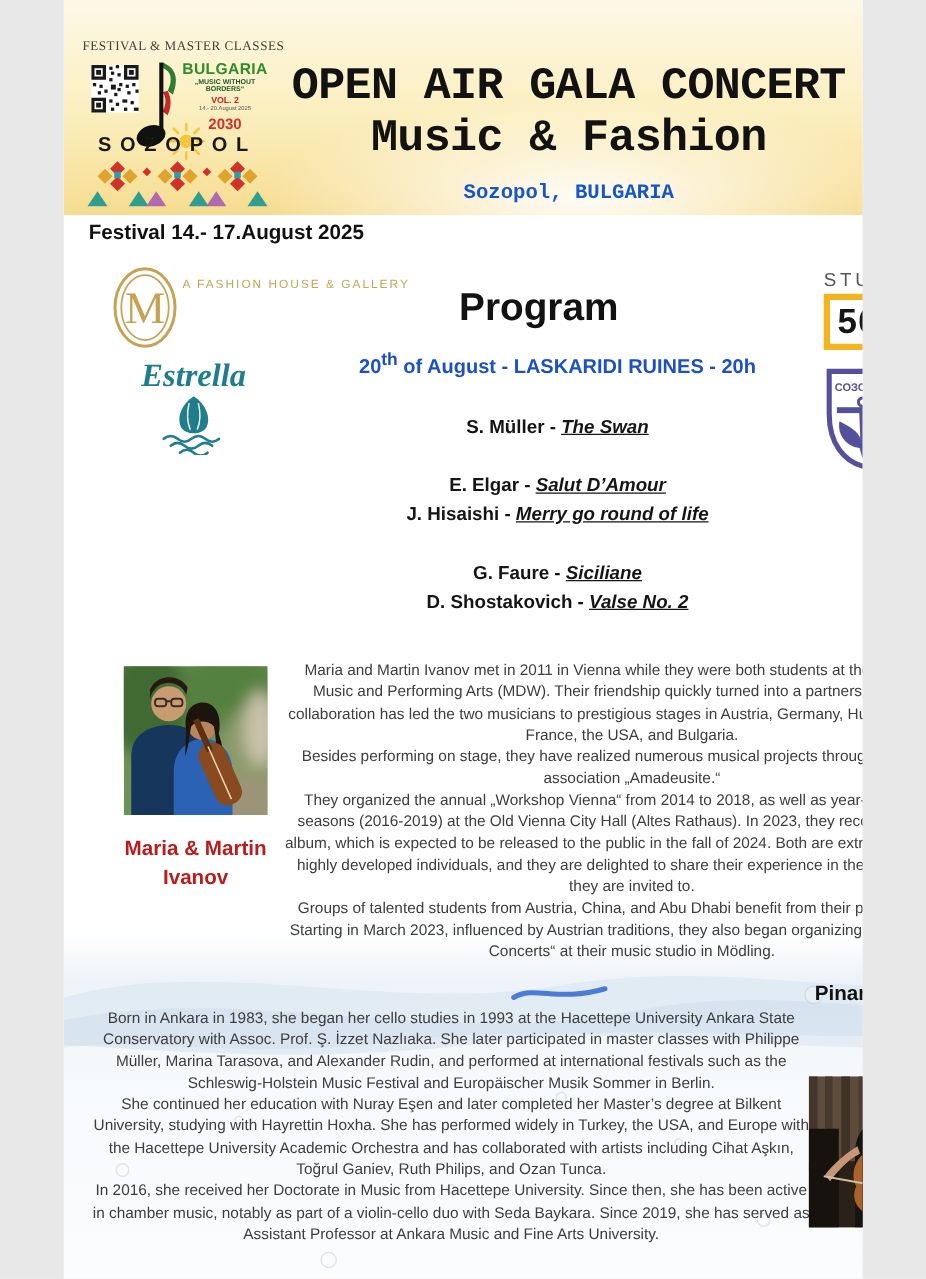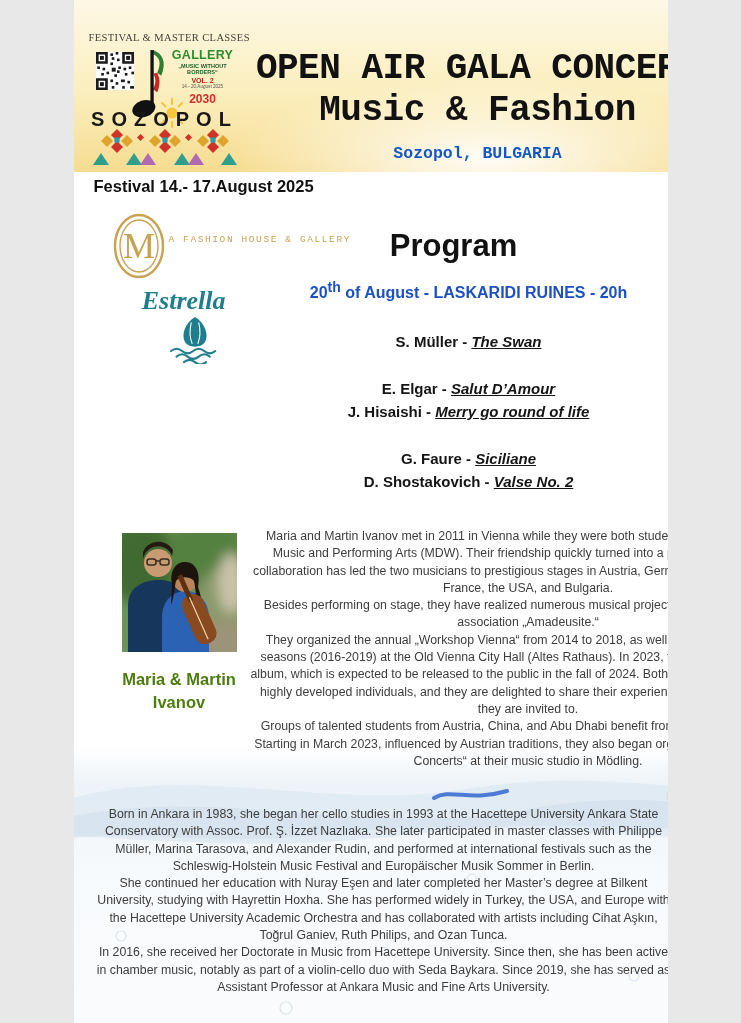--- a/index.html
+++ b/index.html
@@ -1,17 +1,17 @@
 <!DOCTYPE html>
 <html><head>
 <meta charset="utf-8">
 <style>
   html,body{margin:0;padding:0;background:#e8e8e8;}
   .page{
-    position:relative;width:594px;height:1023px;margin:0 auto;
+    position:relative;width:639px;height:1023px;margin:0 auto;
     background:#ffffff;overflow:hidden;
     font-family:"Liberation Sans","DejaVu Sans",sans-serif;color:#111;
   }
   
   .hero{
     position:absolute;left:0;top:0;width:741px;height:172px;
     background:
       radial-gradient(48% 65% at 56% 92%, rgba(255,255,255,.92), rgba(255,255,255,0) 72%),
       linear-gradient(180deg,#fdf8e6 0%,#fbeebd 55%,#f6dc90 100%);
   }
@@ -21,36 +21,36 @@
   .qr{position:absolute;left:7px;top:19px;width:38px;height:40px;}
   .note-svg{position:absolute;left:42px;top:16px;width:38px;height:72px;}
   .logo-right{position:absolute;left:76px;top:17px;width:76px;text-align:center;line-height:1.05;}
   .lr-country{font-size:12.5px;font-weight:bold;color:#2e8b2e;letter-spacing:.3px;}
   .lr-motto{font-size:5.6px;font-weight:bold;color:#1d5c2a;margin-top:2px;}
   .lr-vol{font-size:7px;font-weight:bold;color:#c32222;margin-top:1px;}
   .lr-dates{font-size:4.6px;color:#555;margin-top:1px;}
   .lr-year{font-size:12px;font-weight:bold;color:#d42f2f;margin-top:3px;}
   .sun-svg{position:absolute;left:68px;top:66px;width:30px;height:30px;}
   .sozopol-word{position:absolute;left:0;top:76px;width:152px;text-align:center;
-    font-size:20px;font-weight:bold;letter-spacing:7px;color:#181818;}
+    font-size:16px;font-weight:bold;letter-spacing:7px;color:#181818;}
   .ornament{position:absolute;left:0;top:93px;width:152px;height:42px;}
   .hero-text{position:absolute;left:165px;top:48px;width:478px;text-align:center;font-family:Liberation Mono, monospace;}
   .hero-text h1{margin:0;font-size:36px;line-height:1.16;font-weight:bold;color:#121212;letter-spacing:-.5px;}
   .location{margin-top:12px;font-size:16.5px;font-weight:bold;color:#1557c9;}
   .festival-dates{position:absolute;left:20px;top:177px;width:720px;text-align:left;
     font-size:16.5px;font-weight:bold;color:#111;}
   
   .old-money{position:absolute;left:38px;top:212px;width:255px;height:70px;}
   .om-mono{position:absolute;left:0;top:0;width:55px;height:68px;}
   .om-text{position:absolute;left:57px;top:8px;width:198px;}
   .om-name{font-family:"Liberation Serif","DejaVu Serif",serif;font-size:27px;color:#c8a254;
     letter-spacing:1.5px;white-space:nowrap;}
-  .om-tag{font-family:Liberation Mono, monospace;font-size:9.5px;color:#c8a254;
-    letter-spacing:1.6px;margin-top:14px;white-space:nowrap;}
-  .estrella{position:absolute;left:56px;top:286px;width:96px;text-align:right;}
+  .om-tag{font-family:Liberation Sans, sans-serif;font-size:9.5px;color:#c8a254;
+    letter-spacing:1.6px;margin-top:2px;white-space:nowrap;}
+  .estrella{position:absolute;left:56px;top:286px;width:96px;text-align:center;}
   .estrella-name{font-family:"Liberation Serif","DejaVu Serif",serif;font-style:italic;
     font-weight:bold;font-size:26px;color:#1f7d8c;}
   .estrella-svg{width:62px;height:48px;margin-top:0px;}
   .studio562{position:absolute;left:608px;top:216px;width:80px;}
   .s562-word{font-size:15px;letter-spacing:3px;color:#57585a;}
   .s562-box{margin-top:2px;width:56px;border:5px solid #f2b41f;padding:1px 4px 2px 6px;
     font-size:28px;font-weight:bold;color:#161616;letter-spacing:1px;}
   .arms-svg{position:absolute;left:608px;top:294px;width:62px;height:82px;}
   
   .program-heading{position:absolute;left:20px;top:228px;width:720px;text-align:center;
@@ -58,21 +58,21 @@
   .event-line{position:absolute;left:45px;top:279px;width:700px;text-align:center;
     font-size:16px;font-weight:bold;color:#1c50c4;}
   .event-line sup{font-size:14px;}
   .program-list{position:absolute;left:45px;top:330px;width:700px;text-align:center;}
   .prog-group{margin-bottom:24px;}
   .prog-line{font-size:15px;font-weight:bold;color:#151515;line-height:23px;}
   .prog-line em{font-style:italic;text-decoration:underline;}
   
   .ivanov-photo{position:absolute;left:48px;top:533px;width:115px;height:119px;}
   .artist-name-left{position:absolute;left:18px;top:668px;width:175px;text-align:center;
-    font-size:16.5px;font-weight:bold;color:#4d7c0f;line-height:23px;}
+    font-size:16.5px;font-weight:bold;color:#b91c1c;line-height:23px;}
   .bio-ivanov{position:absolute;left:176px;top:528px;width:557px;
     font-size:12.3px;line-height:17.3px;color:#3d3d3d;text-align:center;}
   .bio-turan{position:absolute;left:21px;top:806px;width:578px;
     font-size:12.3px;line-height:17.3px;color:#3d3d3d;text-align:center;}
   .artist-name-right{position:absolute;left:588px;top:786px;width:116px;text-align:center;
     font-size:16.5px;font-weight:bold;color:#121212;}
   .turan-photo{position:absolute;left:596px;top:861px;width:100px;height:121px;}
   
   .water-base{position:absolute;left:0;top:746px;width:741px;height:277px;z-index:0;
     background:linear-gradient(180deg,rgba(226,236,244,0) 0%,rgba(222,233,242,.55) 14%,
@@ -153,21 +153,21 @@
         </svg>
 
         <svg class="note-svg" viewBox="0 0 36 70" aria-hidden="true">
           <path d="M21,2 C31,6 34,14 29,27 L25,24 C29,15 28,9 21,6 Z" fill="#2e7d32"></path>
           <path d="M25,24 C28,30 28,36 25,43 L21,40 C24,34 24,29 21,25 Z" fill="#c62828"></path>
           <rect x="18.4" y="2" width="3.2" height="54" fill="#111"></rect>
           <ellipse cx="12" cy="59" rx="11.5" ry="8" fill="#111" transform="rotate(-18 12 59)"></ellipse>
         </svg>
 
         <div class="logo-right">
-          <div class="lr-country">GALLERY</div>
+          <div class="lr-country">BULGARIA</div>
           <div class="lr-motto">„MUSIC WITHOUT BORDERS“</div>
           <div class="lr-vol">VOL. 2</div>
           <div class="lr-dates">14.- 20.August 2025</div>
           <div class="lr-year">2030</div>
         </div>
 
         <svg class="sun-svg" viewBox="0 0 30 30" aria-hidden="true">
           <g stroke="#f5c63c" stroke-width="2" stroke-linecap="round">
             <line x1="15" y1="1" x2="15" y2="6"></line>
               <line x1="15" y1="24" x2="15" y2="29"></line>

